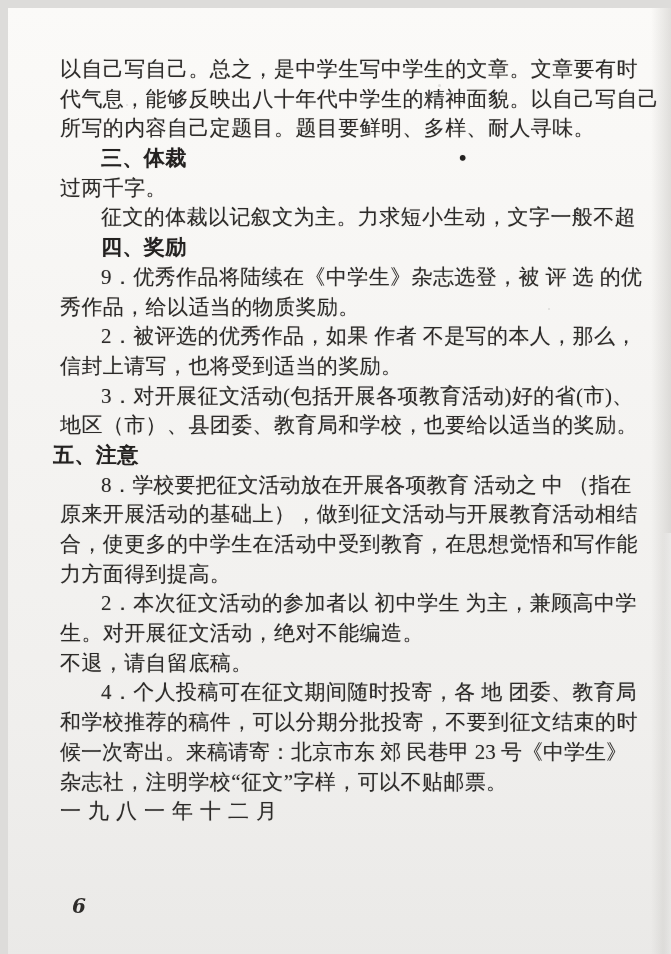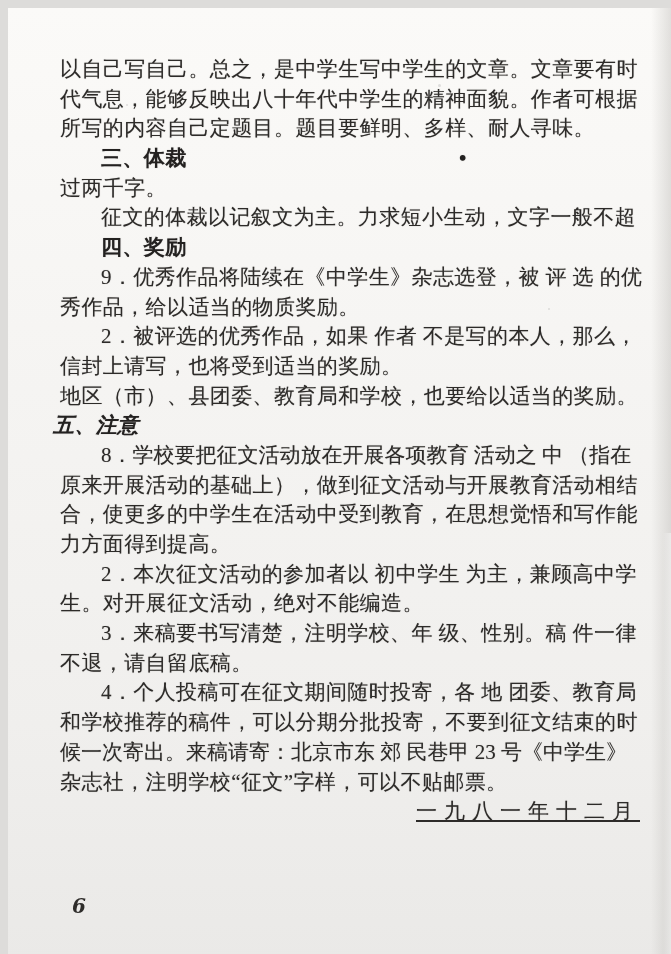--- a/index.html
+++ b/index.html
@@ -12,23 +12,23 @@
     font-family:"Liberation Serif","DejaVu Serif",serif;
   }
   .text-col {
     position:absolute; left:52px; top:47px; width:582px;
     color:#2d2b29; font-size:21px; line-height:29.7px; letter-spacing:0.4px;
     text-shadow:0 0 1px rgba(45,43,41,0.35);
   }
   .line { height:29.7px; white-space:nowrap; position:relative; }
   .b { font-weight:bold; color:#232120; }
   .ind { text-indent:41px; }
-  .out { margin-left:-7px;font-style:italic; }
+  .out { margin-left:-7px; }
   .tight { letter-spacing:0; }
-  .date { text-align:right; letter-spacing:7px; padding-right:2px;text-decoration:underline; }
+  .date { letter-spacing:7px; padding-right:2px; }
   .bullet { position:absolute; left:358px; top:0; letter-spacing:0; font-size:21px; }
   .pagenum {
     position:absolute; left:64px; top:886px;
     font-size:20px; font-style:italic; font-weight:bold; color:#2e2c2a;
     font-family:"DejaVu Serif",serif;
   }
   .edge-shadow {
     position:absolute; top:0; right:0; width:28px; height:100%;
     background:linear-gradient(to right, rgba(150,147,142,0) 0%, rgba(145,142,137,0.35) 100%);
   }
@@ -41,42 +41,42 @@
   .s2 { left:540px; top:300px; width:2px; height:2px; }
   .s3 { left:382px; top:690px; width:3px; height:2px; }
   .s4 { left:118px; top:96px;  width:2px; height:2px; }
 </style>
 </head>
 <body>
 
 <div class="page">
   <div class="text-col">
     <div class="line">以自己写自己。总之，是中学生写中学生的文章。文章要有时</div>
-    <div class="line">代气息，能够反映出八十年代中学生的精神面貌。作者可根据</div>
+    <div class="line">代气息，能够反映出八十年代中学生的精神面貌。以自己写自己</div>
     <div class="line">所写的内容自己定题目。题目要鲜明、多样、耐人寻味。</div>
     <div class="line b ind">
       <span>三、体裁</span>
       <span class="bullet">•</span>
     </div>
     <div class="line">过两千字。</div>
     <div class="line ind">征文的体裁以记叙文为主。力求短小生动，文字一般不超</div>
     <div class="line b ind">四、奖励</div>
     <div class="line ind">9．优秀作品将陆续在《中学生》杂志选登，被 评 选 的优</div>
     <div class="line">秀作品，给以适当的物质奖励。</div>
     <div class="line ind">2．被评选的优秀作品，如果 作者 不是写的本人，那么，</div>
     <div class="line">信封上请写，也将受到适当的奖励。</div>
+    <div class="line ind">3．对开展征文活动(包括开展各项教育活动)好的省(市)、</div>
     <div class="line">地区（市）、县团委、教育局和学校，也要给以适当的奖励。</div>
     <div class="line b out">五、注意</div>
     <div class="line ind tight">8．学校要把征文活动放在开展各项教育 活动之 中 （指在</div>
     <div class="line">原来开展活动的基础上），做到征文活动与开展教育活动相结</div>
     <div class="line">合，使更多的中学生在活动中受到教育，在思想觉悟和写作能</div>
     <div class="line">力方面得到提高。</div>
     <div class="line ind">2．本次征文活动的参加者以 初中学生 为主，兼顾高中学</div>
     <div class="line">生。对开展征文活动，绝对不能编造。</div>
-    <div class="line ind">3．来稿要书写清楚，注明学校、年 级、性别。稿 件一律</div>
     <div class="line">不退，请自留底稿。</div>
     <div class="line ind">4．个人投稿可在征文期间随时投寄，各 地 团委、教育局</div>
     <div class="line">和学校推荐的稿件，可以分期分批投寄，不要到征文结束的时</div>
     <div class="line tight">候一次寄出。来稿请寄：北京市东 郊 民巷甲 23 号《中学生》</div>
     <div class="line">杂志社，注明学校“征文”字样，可以不贴邮票。</div>
     <div class="line date">一九八一年十二月</div>
   </div>
 
   <div class="pagenum">6</div>
 

